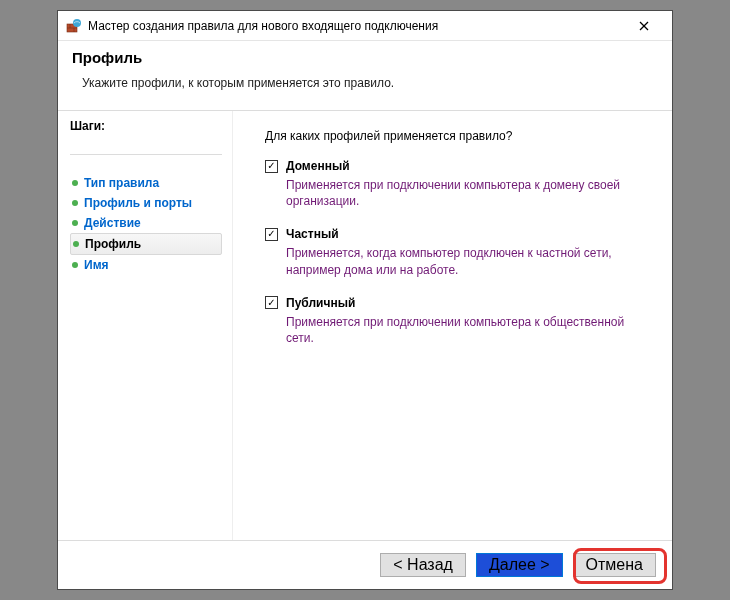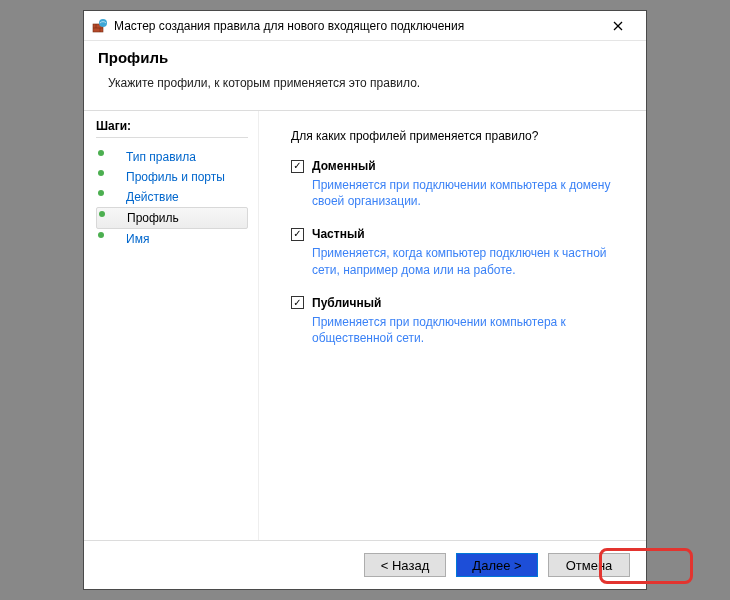--- a/index.html
+++ b/index.html
@@ -8,21 +8,21 @@
     font-family: "Segoe UI", Tahoma, sans-serif;
     font-size: 12px;
     background: #888;
     width: 730px;
     height: 600px;
     display: flex;
     align-items: center;
     justify-content: center;
   }
   .window {
-    width: 564px;
+    width: 616px;
     height: 580px;
     background: #fff;
     border: 1px solid #4a4a4a;
     display: flex;
     flex-direction: column;
     position: relative;
   }
   .titlebar {
     height: 30px;
     display: flex;
@@ -64,31 +64,32 @@
     min-height: 0;
   }
   .sidebar {
     width: 175px;
     padding: 6px 10px 6px 12px;
     border-right: 1px solid #eee;
   }
   .sidebar-title {
     font-weight: 700;
     font-size: 12px;
-    padding: 2px 0 4px 0;
+    padding: 2px 0 21px 0;
     border-bottom: 1px solid #dcdcdc;
-    margin-bottom: 9px;
+    margin-bottom: 18px;
   }
   .step {
     display: flex;
-    align-items: flex-start;
-    gap: 22px;
+    align-items: center;
+    gap: 6px;
     padding: 3px 2px;
     font-size: 12px;
     cursor: default;
+    font-weight: bold;
   }
   .bullet {
     width: 6px; height: 6px; border-radius: 50%;
     background: #4caf50;
     flex: none;
   }
   .step-link { color: #0066cc; }
   .step-current {
     background: linear-gradient(#f7f7f7,#ededed);
     border: 1px solid #d8d8d8;
@@ -112,36 +113,36 @@
     width: 13px; height: 13px;
     border: 1px solid #333;
     display: inline-flex; align-items: center; justify-content: center;
     font-size: 10px; line-height: 1;
     color: #000;
     background: #fff;
   }
   .opt-label { font-weight: 700; }
   .opt-desc {
     margin-left: 21px;
-    color: #3b82f6;
+    color: #701a75;
     line-height: 1.35;
     max-width: 430px;
   }
   .footer {
     border-top: 1px solid #dcdcdc;
     padding: 12px 16px;
     display: flex;
     justify-content: flex-end;
     gap: 10px;
   }
   .btn {
     min-width: 82px;
     height: 24px;
     padding: 0 12px;
-    font-size: 13px;
+    font-size: 16px;
     background: #e1e1e1;
     border: 1px solid #adadad;
     color: #000;
     cursor: default;
     display: inline-flex; align-items: center; justify-content: center;
   }
   .btn-default {
     border: 1px solid #0078d7;
     background: #1d4ed8;
   }

